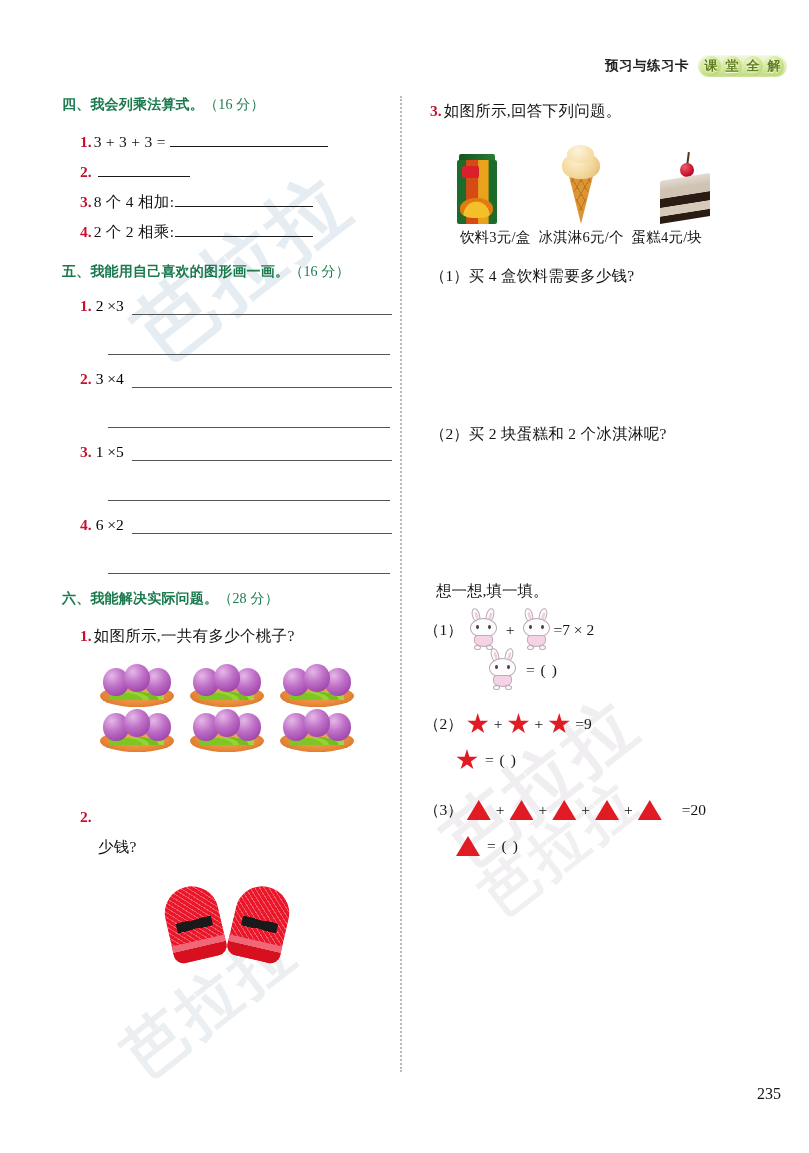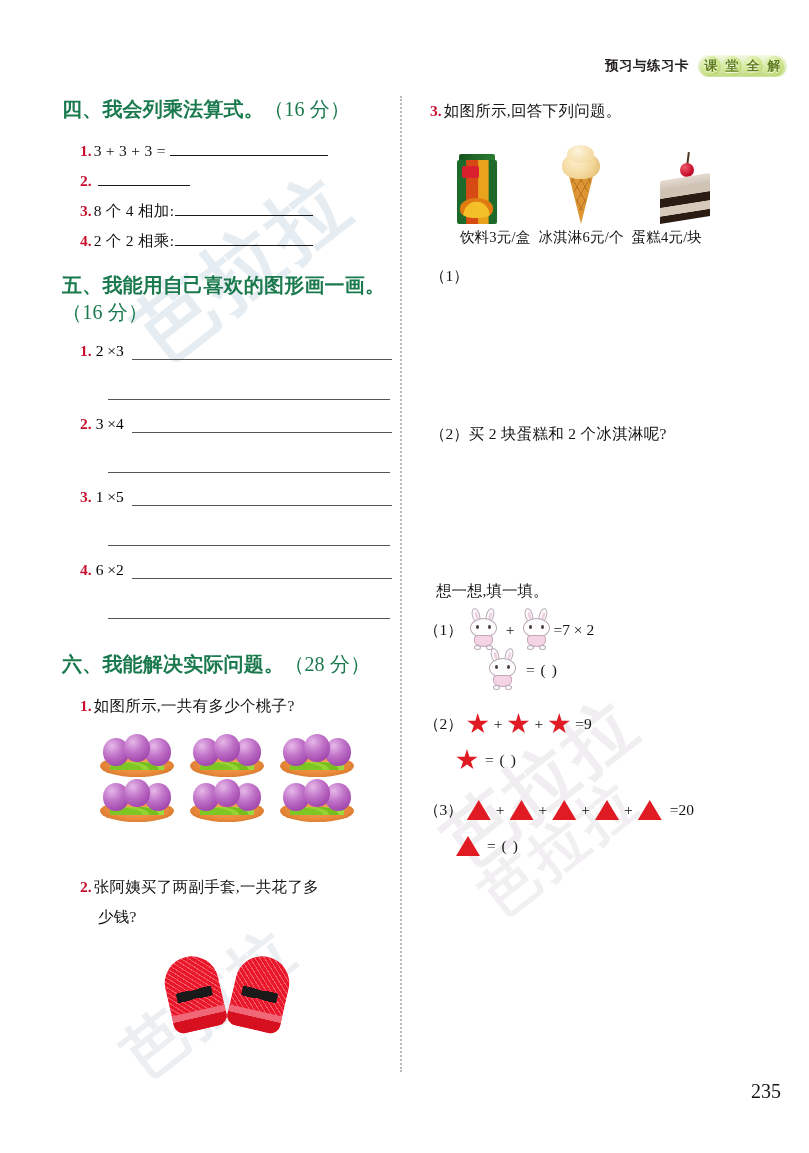--- a/index.html
+++ b/index.html
@@ -63,21 +63,21 @@
     width: 0; height: 976px;
     border-left: 2px dotted #b9b9b9;
   }
   .col { position: absolute; top: 96px; }
   .col-left  { left: 62px;  width: 330px; }
   .col-right { left: 416px; width: 330px; }
 
   
   .sec-head {
     font-family: "DejaVu Sans", sans-serif;
-    font-size: 20px; font-weight: bold;
+    font-size: 14px; font-weight: bold;
     color: #1b7a4d;
     margin-bottom: 13px;
     letter-spacing: .2px;
   }
   .sec-head .pts {
     font-family: "Liberation Serif", serif;
     font-weight: normal;
   }
   .star-head {
     font-family: "DejaVu Sans", sans-serif;
@@ -326,21 +326,21 @@
   }
   .tri-sym {
     display: inline-block; width: 24px; height: 20px;
     background: #e01b24;
     clip-path: polygon(50% 0%, 100% 100%, 0% 100%);
     vertical-align: middle;
   }
 
   .page-num {
     position: absolute; right: 28px; bottom: 50px;
-    font-size: 20px; color: #141414; z-index: 3;
+    font-size: 16px; color: #141414; z-index: 3;
   }
 </style>
 </head>
 <body>
 
 <div class="wm-layer">
   <div class="wm wm1">芭拉拉</div>
   <div class="wm wm2">芭拉拉</div>
   <div class="wm wm3">芭拉拉</div>
   <div class="wm wm4">芭拉拉</div>
@@ -413,21 +413,21 @@
       <div class="draw-second"></div>
 
       <div class="draw-row">
         <span class="qnum">4.</span>
         <span class="draw-expr">6 ×2</span>
         <span class="draw-line"></span>
       </div>
       <div class="draw-second"></div>
     </div>
 
-    <div style="margin-top:32px">
+    <div style="margin-top:16px">
       <div class="sec-head">
         <span>六、我能解决实际问题。</span><span class="pts">（28 分）</span>
       </div>
       <div class="q">
         <span class="qnum">1.</span>
         <span class="qtxt">如图所示,一共有多少个桃子?</span>
       </div>
 
       <div class="peach-grid">
         <div class="basket">
@@ -469,21 +469,20 @@
           <span class="plate"></span>
           <span class="grass"></span>
           <span class="peach p1"></span>
           <span class="peach p3"></span>
           <span class="peach p2"></span>
         </div>
       </div>
 
       <div class="q" style="margin-top:48px">
         <span class="qnum">2.</span>
-        <span class="qtxt">张阿姨买了两副手套,一共花了多</span>
       </div>
       <div class="q" style="padding-left:36px">
         <span class="qtxt">少钱?</span>
       </div>
 
       <div class="mitten-wrap">
         <div class="mittens">
           <div class="mitt mitt-l">
             <span class="bow"></span>
             <span class="cuff"></span>
@@ -533,20 +532,21 @@
       </div>
       <div class="price-row">
         <span>饮料3元/盒</span>
         <span>冰淇淋6元/个</span>
         <span>蛋糕4元/块</span>
       </div>
     </div>
 
     <div class="q" style="margin-top:14px;padding-left:14px">
       <span>（1）</span>
+      <span class="qtxt">买 4 盒饮料需要多少钱?</span>
     </div>
 
     <div style="height:128px"></div>
 
     <div class="q" style="padding-left:14px">
       <span>（2）</span>
       <span class="qtxt">买 2 块蛋糕和 2 个冰淇淋呢?</span>
     </div>
 
     <div style="height:122px"></div>
@@ -615,21 +615,21 @@
         <span class="bonus-lbl">（3）</span>
         <span class="tri-sym"></span>
         <span class="sym">+</span>
         <span class="tri-sym"></span>
         <span class="sym">+</span>
         <span class="tri-sym"></span>
         <span class="sym">+</span>
         <span class="tri-sym"></span>
         <span class="sym">+</span>
         <span class="tri-sym"></span>
-        <span style="margin-left:8px">=20</span>
+        <span style="margin-left:20px">=20</span>
       </div>
       <div class="bonus-line" style="padding-left:40px">
         <span class="tri-sym"></span>
         <span class="paren" style="margin-left:7px">= (        )</span>
       </div>
     </div>
   </div>
 </div>
 
 <div class="page-num">235</div>

